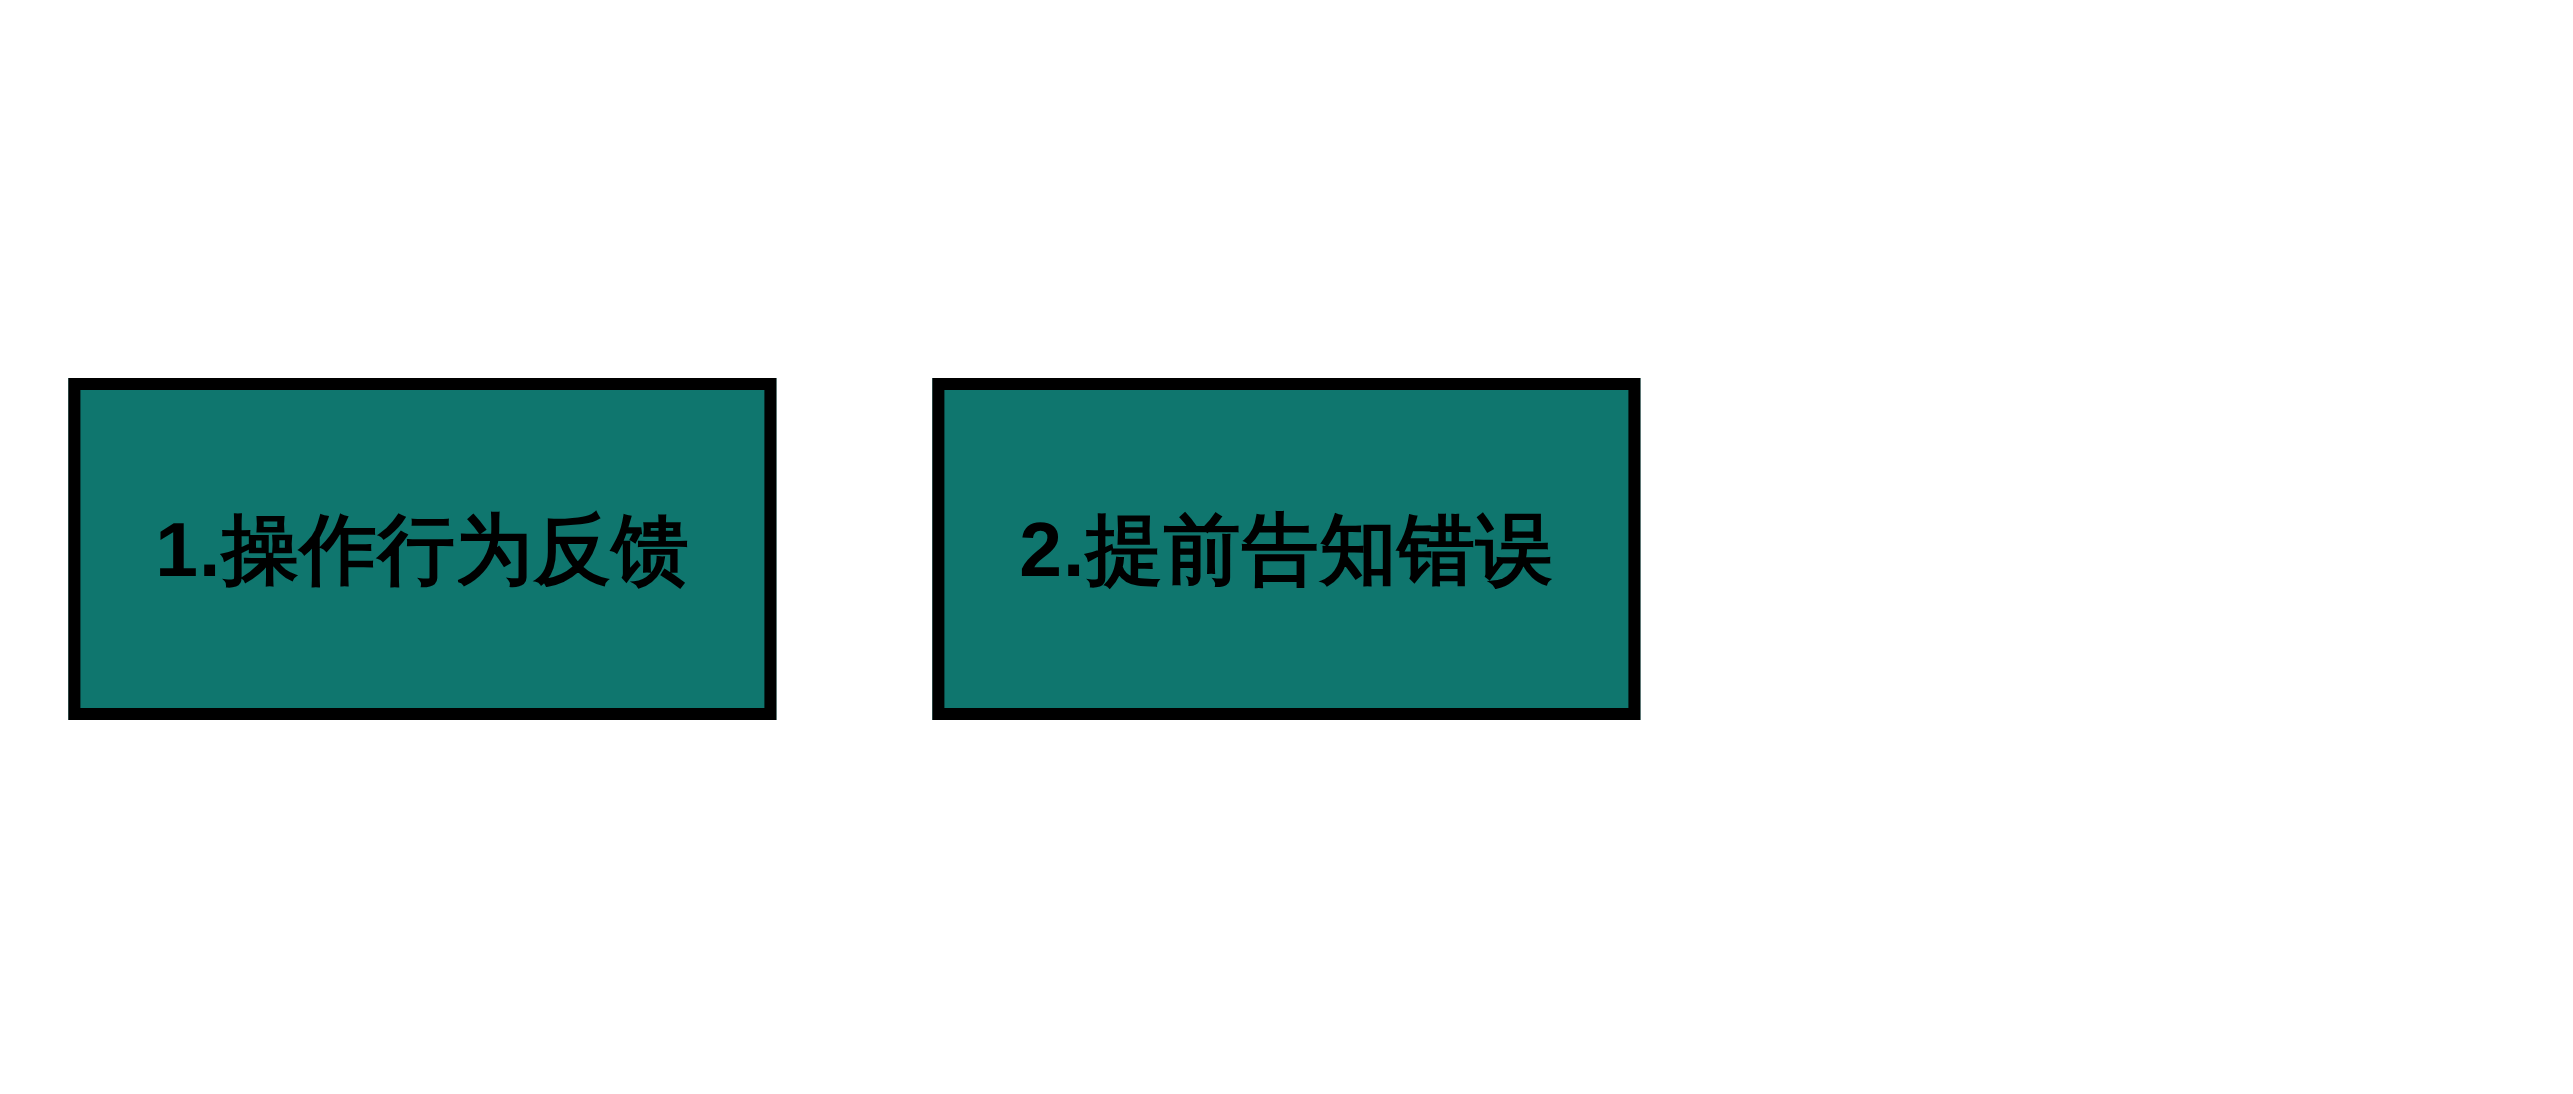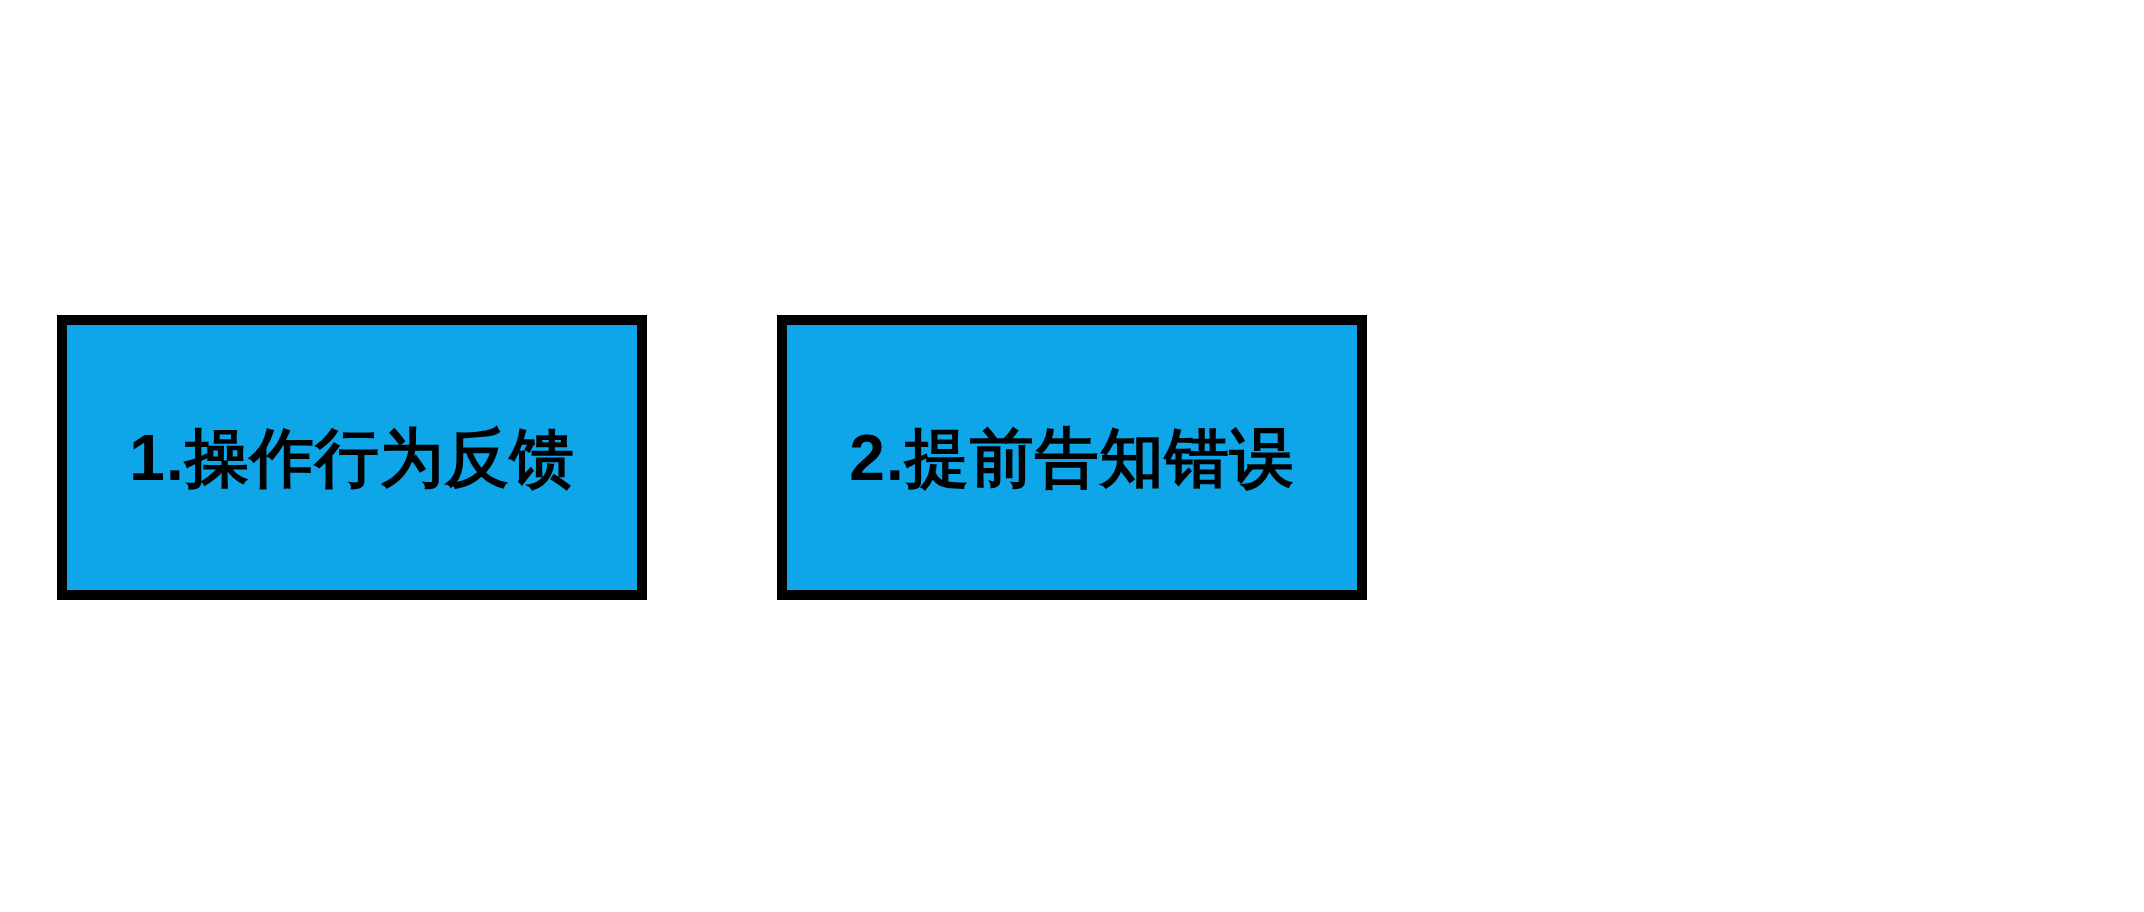--- a/index.html
+++ b/index.html
@@ -15,21 +15,21 @@
     overflow: hidden;
     font-family: "Liberation Sans", "DejaVu Sans", sans-serif;
   }
   .step-box {
     position: absolute;
     top: 315px;
     width: 590px;
     height: 285px;
     box-sizing: border-box;
     border: 10px solid #000000;
-    background: #0ea5e9;
+    background: #0f766e;
     display: flex;
     align-items: center;
     justify-content: center;
   }
   .step-box-1 { left: 57px; }
   .step-box-2 { left: 777px; }
   .step-box-3 { left: 1499px; }
   .step-label {
     color: #000000;
     font-size: 64px;

